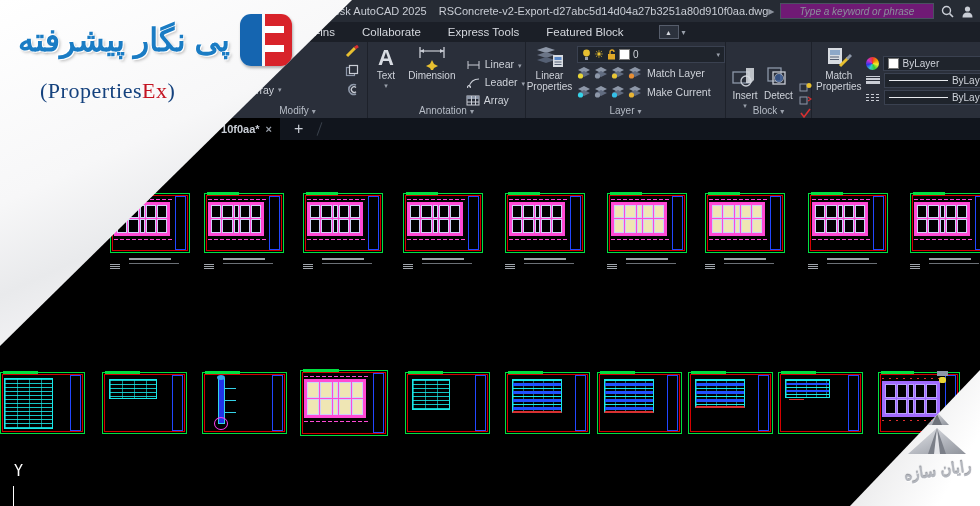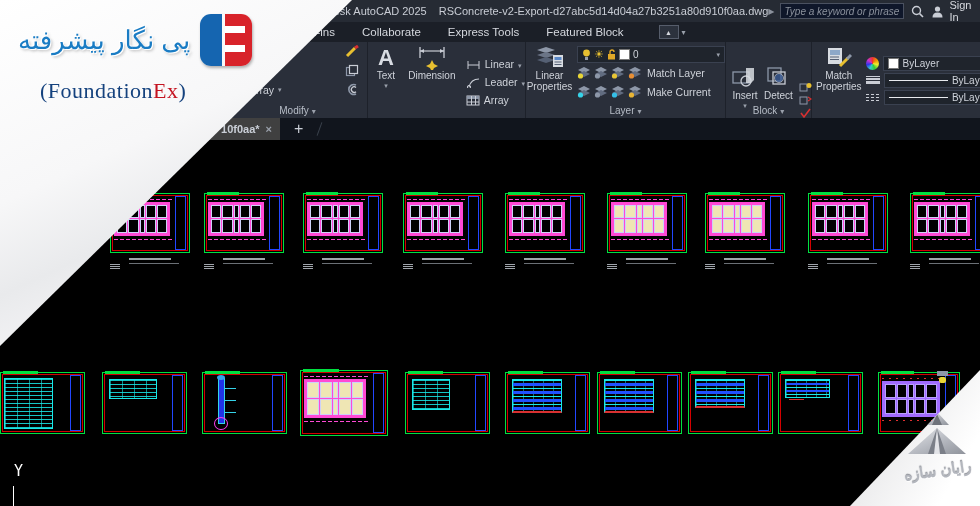--- a/index.html
+++ b/index.html
@@ -5,22 +5,22 @@
   html,body{margin:0;padding:0;background:#000;}
   #app{position:relative;width:980px;height:506px;overflow:hidden;
        font-family:"Liberation Sans",sans-serif;background:#000;}
 
   
   .titlebar{position:absolute;left:0;top:0;width:980px;height:22px;background:#262b34;
             display:flex;align-items:center;font-size:11px;color:#c9cdd5;}
   .titlebar .app-title{margin-left:305px;white-space:nowrap;}
   .titlebar .doc-title{margin-left:12px;white-space:nowrap;}
   .title-caret{margin-left:auto;margin-right:5px;color:#8b919c;font-size:8px;}
-  .searchbox{width:122px;height:14px;border:1px solid #4a5160;background:#0f172a;
-             display:flex;align-items:center;padding:0 4px;}
+  .searchbox{width:122px;height:14px;border:1px solid #4a5160;background:#701a75;
+             display:flex;align-items:center;padding:0 19px;}
   .searchbox .ph{font-style:italic;color:#8b919c;font-size:10px;white-space:nowrap;overflow:hidden;}
   .tb-ic{margin-left:7px;display:flex;align-items:center;}
   .signin{margin-left:5px;margin-right:14px;font-size:11px;color:#d5d8de;}
 
   
   .tabrow{position:absolute;left:0;top:22px;width:980px;height:20px;background:#1b1f27;
           display:flex;align-items:center;font-size:11.5px;color:#d5d8de;}
   .tabrow .spacer{width:296px;}
   .ribbon-tab{margin-right:27px;white-space:nowrap;}
   .collapse-btn{display:flex;align-items:center;gap:3px;margin-left:8px;}
@@ -80,21 +80,21 @@
   .lw-icon{display:flex;flex-direction:column;gap:1px;width:14px;}
   .lw-icon i{display:block;background:#c9cdd5;height:1px;}
   .lw-icon i:nth-child(2){height:2px;}.lw-icon i:nth-child(3){height:3px;}
   .lt-icon{display:flex;flex-direction:column;gap:2px;width:14px;}
   .lt-icon i{display:block;height:1px;background:
      repeating-linear-gradient(90deg,#c9cdd5 0 3px,transparent 3px 5px);}
 
   
   .filetabs{position:absolute;left:0;top:118px;width:980px;height:22px;background:#11151d;
             display:flex;align-items:center;color:#c9ced6;}
-  .ftab{margin-left:162px;width:118px;height:22px;background:#404040;display:flex;align-items:center;
+  .ftab{margin-left:162px;width:118px;height:22px;background:#000000;display:flex;align-items:center;
         justify-content:flex-end;gap:6px;padding:0 8px;font-size:11px;font-weight:bold;box-sizing:border-box;}
   .ftab .close-x{color:#9aa0aa;font-size:11px;}
   .newtab{margin-left:14px;font-size:16px;color:#c9ced6;}
   .ft-slash{margin-left:16px;width:1px;height:14px;background:#3a414c;transform:rotate(20deg);}
 
   
   .canvas{position:absolute;left:0;top:140px;width:980px;height:366px;background:#000;overflow:hidden;}
 
   .sheet{position:absolute;border:1px solid #00e040;box-sizing:border-box;background:#000;}
   .sheet .red{position:absolute;inset:1px;border:1px solid #d40000;}
@@ -142,21 +142,21 @@
   .capmini i{display:block;width:10px;height:1px;background:#9fa4ab;}
 
   .ucs-y{position:absolute;left:14px;top:322px;color:#fff;font:15px "DejaVu Sans Mono",monospace;}
   .ucs-line{position:absolute;left:13px;top:346px;width:1px;height:20px;background:#fff;}
 
   
   .wm-tl{position:absolute;left:0;top:0;width:352px;height:346px;
          clip-path:polygon(0 0,100% 0,0 100%);
          background:linear-gradient(155deg,#ffffff 0%,#f7f7f8 40%,#e9eaec 58%,#f3f3f5 72%,#fbfbfc 100%);}
   .wm-brand{position:absolute;left:18px;top:14px;display:flex;align-items:center;gap:10px;}
-  .wm-fa{font-size:26px;font-weight:normal;color:#1a7cc4;white-space:nowrap;
+  .wm-fa{font-size:32px;font-weight:bold;color:#1a7cc4;white-space:nowrap;
          text-shadow:0 0 2px #fff,1px 1px 0 #fff,-1px -1px 0 #fff,2px 2px 3px rgba(0,0,0,.25);}
   .wm-logo{position:relative;width:52px;height:52px;border-radius:11px;overflow:hidden;
            box-shadow:1px 2px 3px rgba(0,0,0,.3);}
   .wm-logo .lblue{position:absolute;left:0;top:0;bottom:0;width:42%;background:#1565b0;}
   .wm-logo .lred{position:absolute;right:0;top:0;bottom:0;width:52%;background:#d8232a;}
   .wm-logo .lred i{position:absolute;left:0;width:72%;height:7px;background:#fff;display:block;}
   .wm-logo .lred i:nth-child(1){top:12px;}
   .wm-logo .lred i:nth-child(2){top:31px;}
   .wm-en{position:absolute;left:40px;top:78px;font-family:"Liberation Serif",serif;
          font-size:22px;color:#15427e;letter-spacing:.5px;}
@@ -303,20 +303,23 @@
             <svg width="14" height="11" viewBox="0 0 14 11">
                 <rect x="1" y="1" width="12" height="9" fill="none" stroke="#c9cdd5"></rect>
                 <rect x="1" y="1" width="12" height="3" fill="#8d97a8"></rect>
                 <line x1="1" y1="7" x2="13" y2="7" stroke="#c9cdd5"></line>
                 <line x1="5.5" y1="1" x2="5.5" y2="10" stroke="#c9cdd5"></line>
                 <line x1="9.5" y1="1" x2="9.5" y2="10" stroke="#c9cdd5"></line>
               </svg>
             <span>Array</span>
           </div>
         </div>
+      </div>
+      <div class="plabel">
+        <span>Annotation</span><span class="caret">▾</span>
       </div>
     </div>
 
     <div class="panel p-layers">
       <div class="pcontent layers-flex">
         <div class="bigbtn" style="width:54px">
           <svg width="28" height="24" viewBox="0 0 28 24">
             <path d="M10 1 L19 4 L10 7 L1 4 Z" fill="#8d97a8"></path>
             <path d="M10 6 L19 9 L10 12 L1 9 Z" fill="#6b7587"></path>
             <path d="M10 11 L19 14 L10 17 L1 14 Z" fill="#556074"></path>
@@ -868,21 +871,21 @@
       <span class="wm-fa" dir="rtl">پی نگار پیشرفته</span>
       <span class="wm-logo">
         <span class="lblue"></span>
         <span class="lred">
             <i></i>
             <i></i>
           </span>
       </span>
     </div>
     <div class="wm-en">
-      <span>(Foundation</span><span class="accent">Ex</span><span>)</span>
+      <span>(Properties</span><span class="accent">Ex</span><span>)</span>
     </div>
   </div>
 
   <div class="wm-br">
     <svg width="58" height="42" viewBox="0 0 58 42">
       <defs>
         <linearGradient id="pg" x1="0" y1="0" x2="1" y2="1">
           <stop offset="0" stop-color="#e8e9ec"></stop>
             <stop offset=".5" stop-color="#b9bcc3"></stop>
             <stop offset="1" stop-color="#8f939b"></stop>

